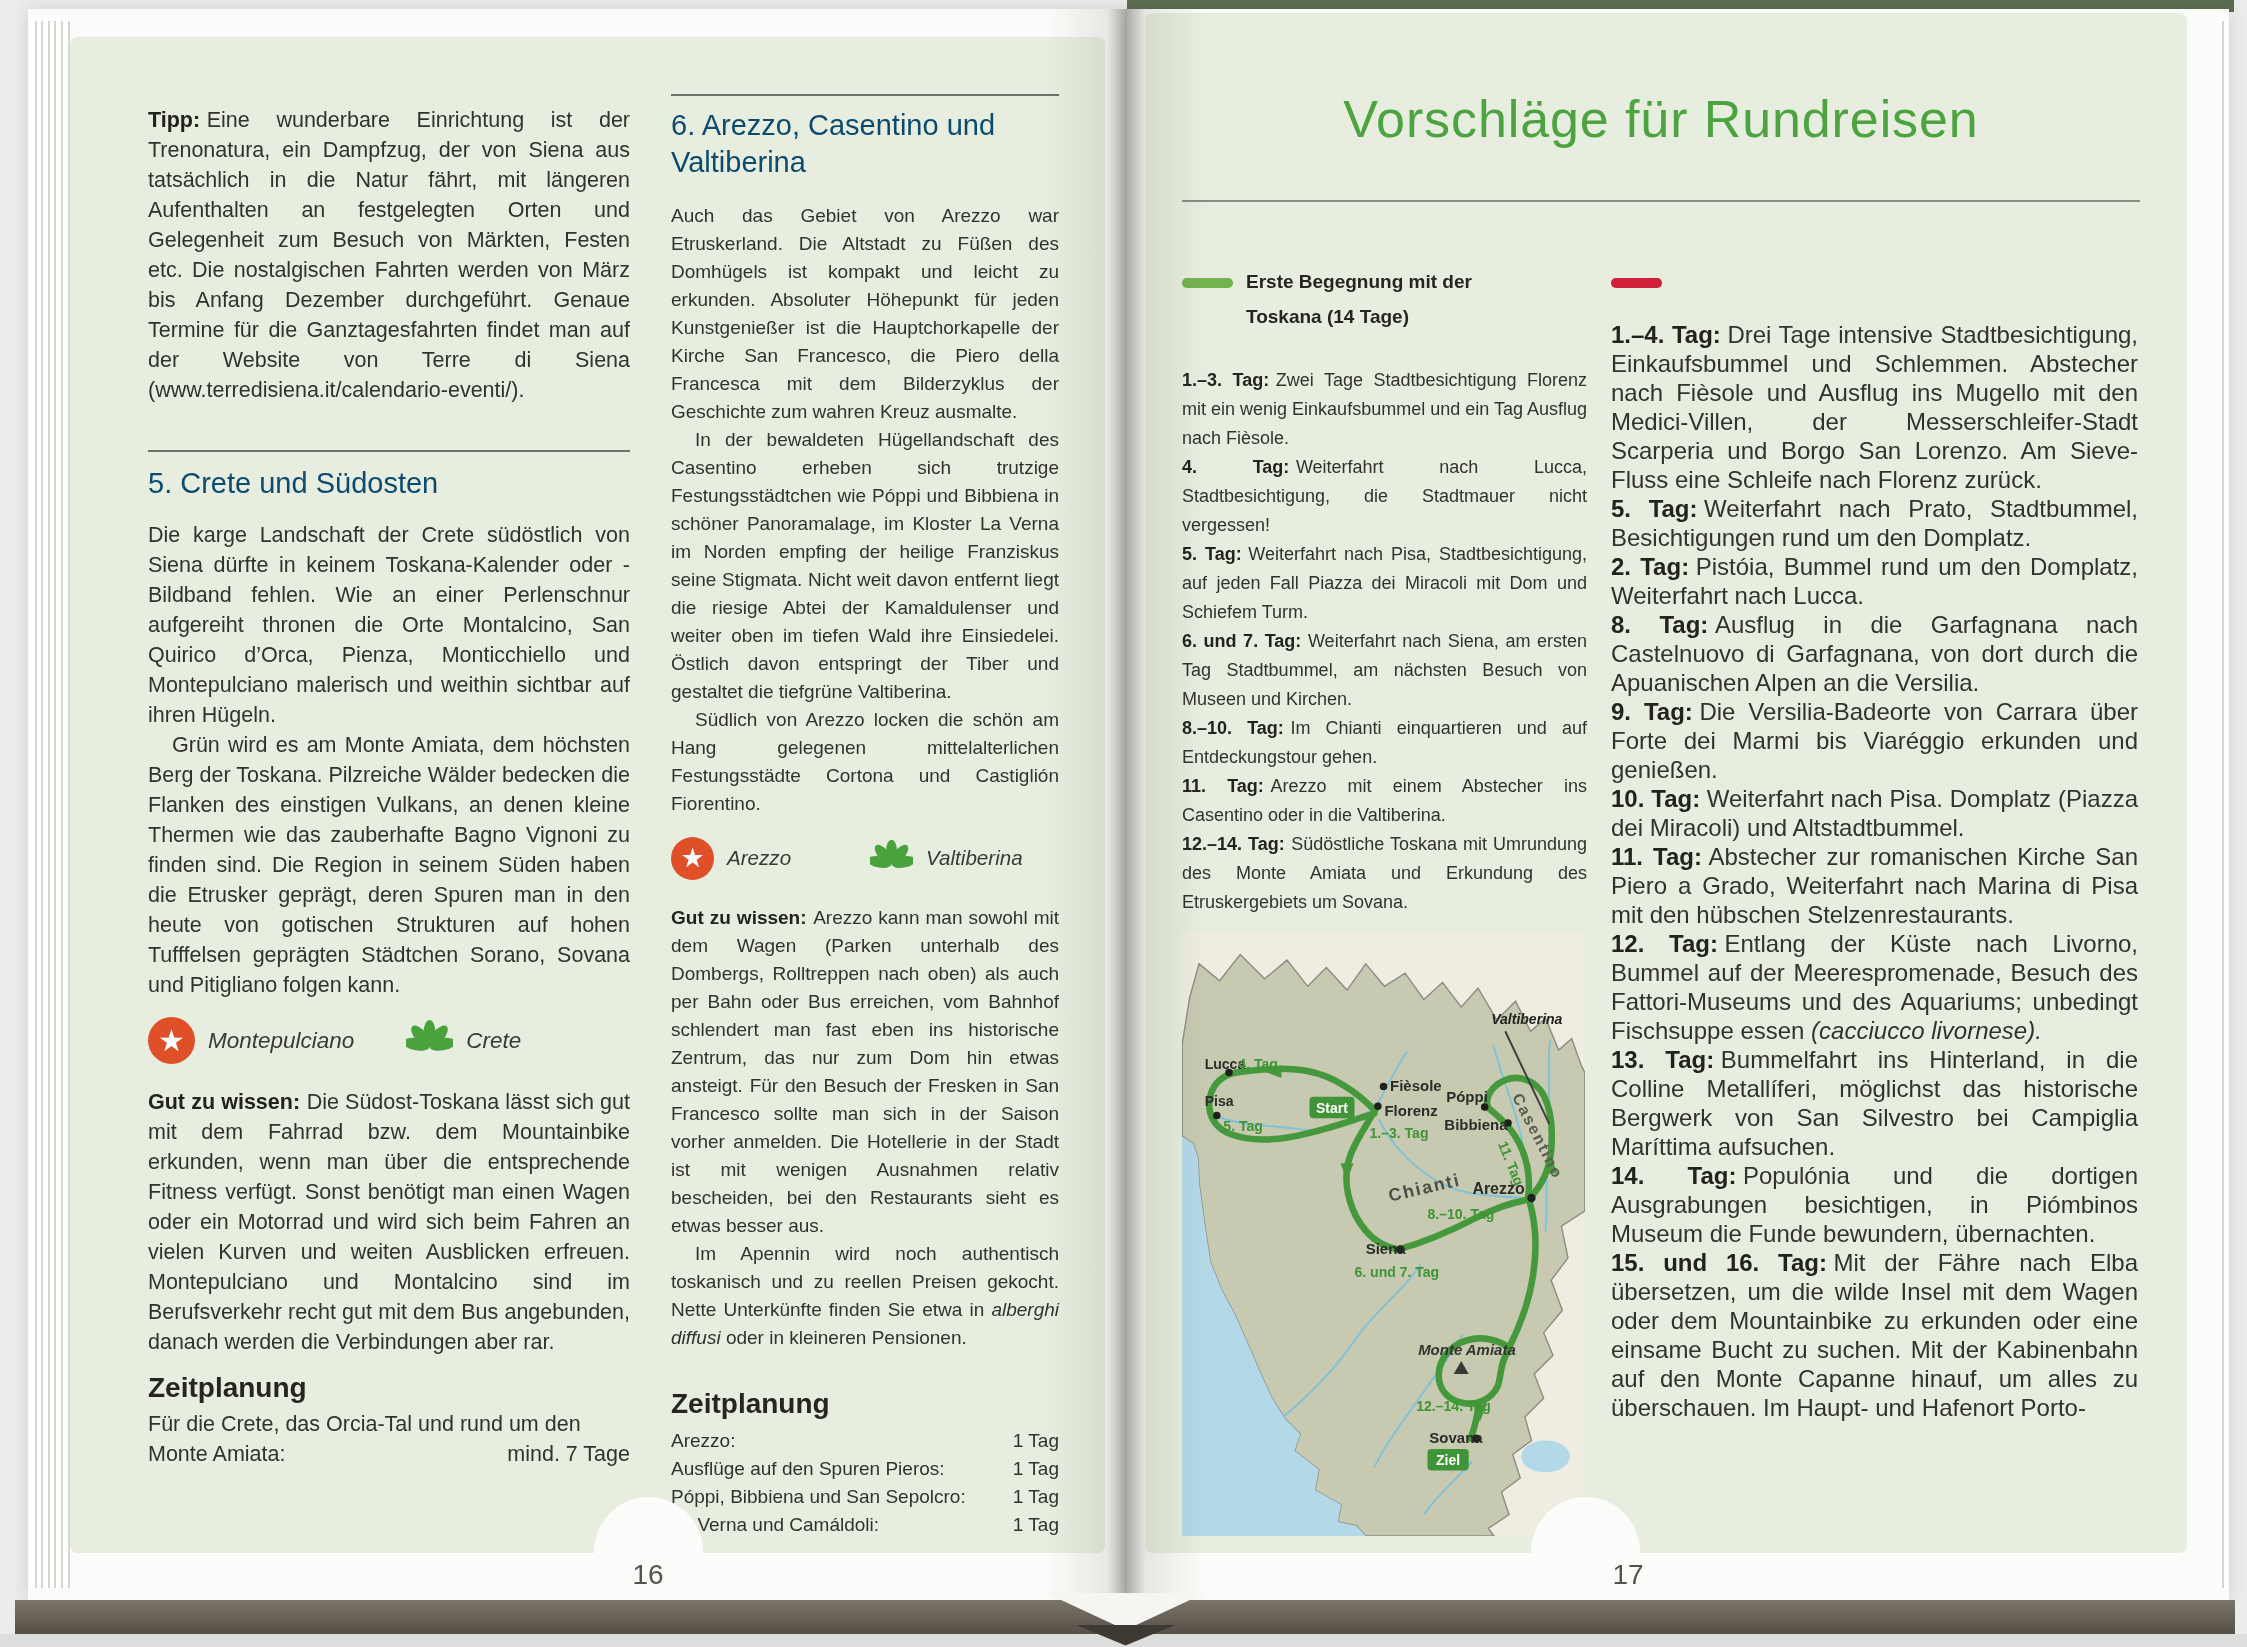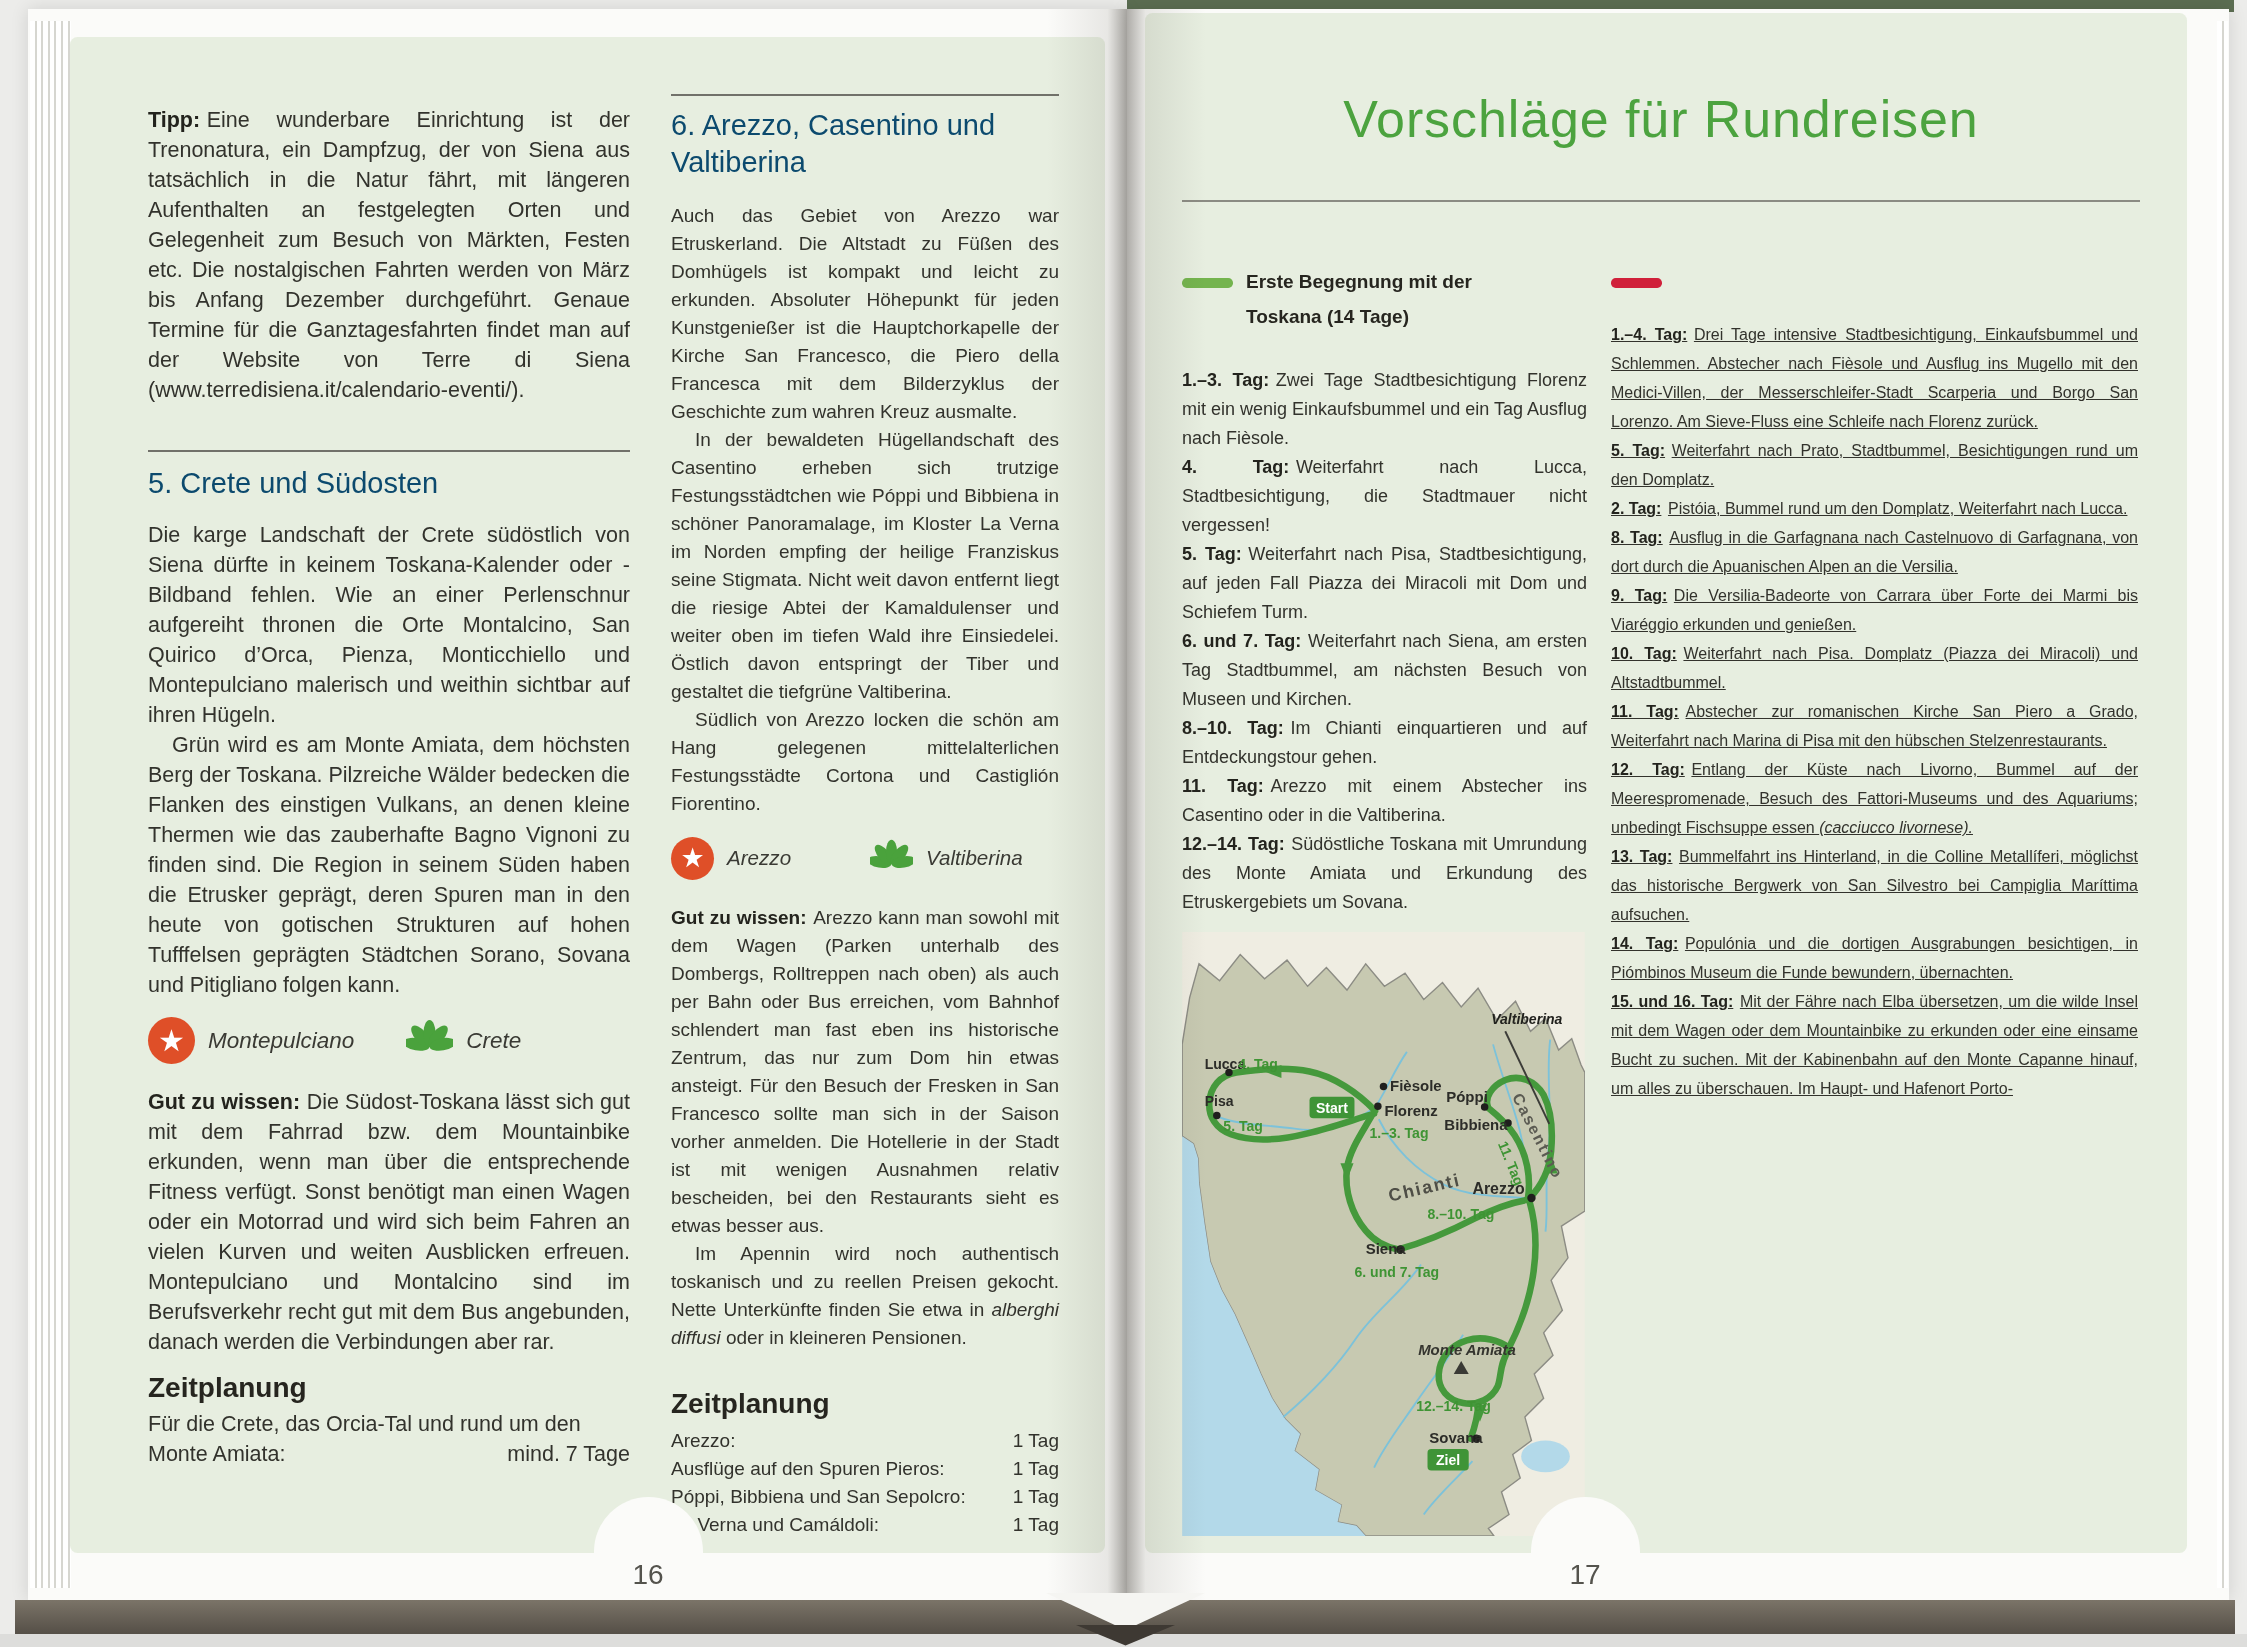--- a/index.html
+++ b/index.html
@@ -52,21 +52,21 @@
   .rp-rule{left:1182px;top:192px;width:958px;border:0;border-top:2.8px solid #8b8b83;position:absolute;}
   .tour{position:absolute;}
   .tourA{left:1182px;top:264px;width:405px;}
   .tourB{left:1611px;top:264px;width:527px;}
   .tour-head{display:flex;gap:13px;margin-bottom:32px;}
   .dash{flex:none;width:51px;height:10.3px;border-radius:4.7px;margin-top:14px;}
   .dash-green{background:#74b44e;}
   .dash-red{background:#d0203a;}
   .tour-title{font-size:19px;line-height:35px;font-weight:bold;color:#26251f;}
   .tourA .day{font-size:18px;line-height:29px;}
-  .tourB .day{font-size:16px;line-height:29px;text-decoration:underline;}
+  .tourB .day{font-size:24px;line-height:29px;}
   .map-wrap{left:1182px;top:932px;width:403px;height:604px;}
   .map-wrap svg{display:block;}
 </style>
 </head>
 <body>
 
 <div class="book">
 
   <div class="abs cover-top-right"></div>
   <div class="abs page-white pw-left"></div>
@@ -270,21 +270,21 @@
     <p class="day j"><b class="lead">15. und 16. Tag:</b><span>Mit der Fähre nach Elba übersetzen, um die wilde Insel mit dem Wagen oder dem Mountainbike zu erkunden oder eine einsame Bucht zu suchen. Mit der Kabinenbahn auf den Monte Capanne hinauf, um alles zu überschauen. Im Haupt- und Hafenort Porto-</span></p>
   </div>
 
   <div class="abs b" style="left:594px;top:1497px;">
       <div class="bump"></div>
     </div>
   <div class="abs" style="left:1531px;top:1497px;">
       <div class="bump"></div>
     </div>
   <div class="abs pagenum" style="left:606px;top:1559px;">16</div>
-  <div class="abs pagenum" style="left:1543px;top:1559px;">17</div>
+  <div class="abs pagenum" style="left:1586px;top:1559px;">17</div>
 
   <div class="abs gutter"></div>
   <div class="abs cover-bottom"></div>
   <div class="abs cover-bottom-light"></div>
   <div class="abs page-v"></div>
   <div class="abs page-v-dark"></div>
 
 </div>
 
 

